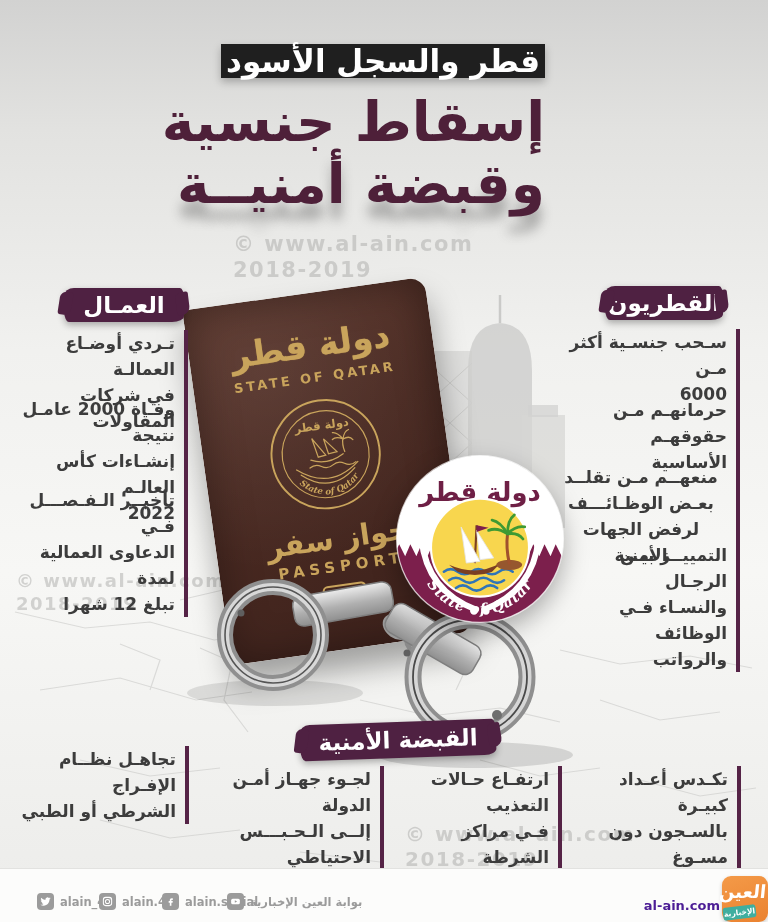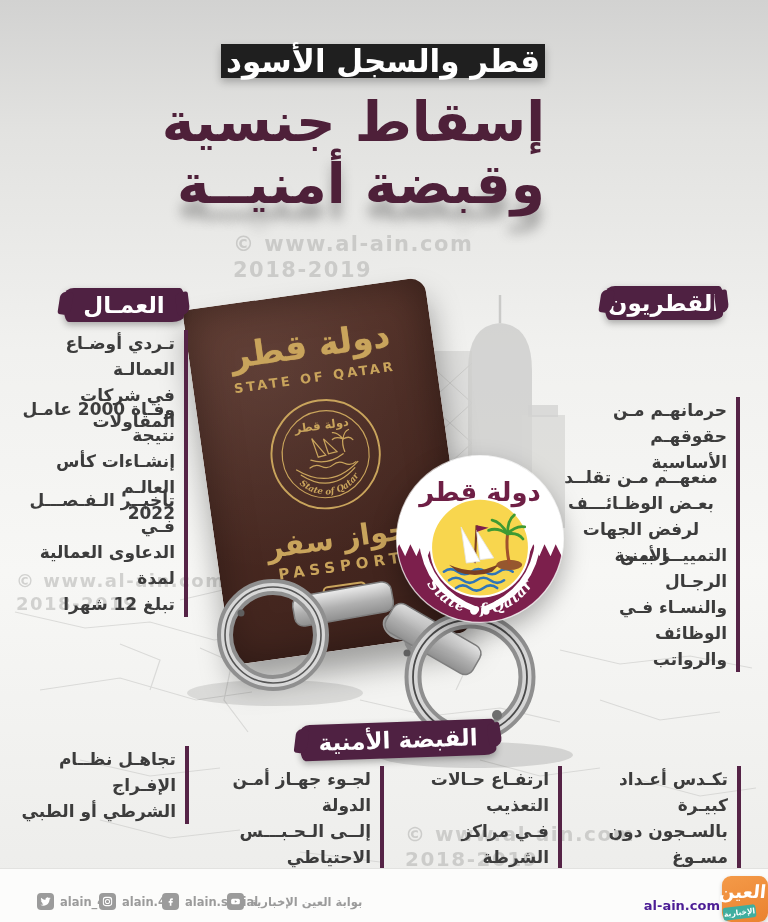--- a/index.html
+++ b/index.html
@@ -261,20 +261,22 @@
   <div class="note" style="right:580px;top:330px;width:175px;">تـردي أوضـاع العمالـة
 في شركات المقاولات</div>
   <div class="note" style="right:580px;top:396px;width:175px;">وفـاة 2000 عامـل نتيجة
 إنشـاءات كأس العالـم
 2022</div>
   <div class="note" style="right:580px;top:487px;width:175px;padding-left:17px;">تأخيــر الـفـصـــل فـي
 الدعاوى العمالية لمدة
 تبلغ 12 شهرا</div>
 
   <div class="brush" id="hdr-qataris">القطريون</div>
+  <div class="note" style="right:28px;top:329px;width:172px;">سـحب جنسـية أكثر مـن
+6000</div>
   <div class="note" style="right:28px;top:397px;width:172px;">حرمانهـم مـن حقوقهـم
 الأساسية</div>
   <div class="note" style="right:28px;top:464px;width:172px;text-align:center;">منعهــم مـن تقلــد
 بعـض الوظـائـــف
 لرفض الجهات الأمنية</div>
   <div class="note" style="right:28px;top:542px;width:172px;">التمييــز بيـن الرجـال
 والنسـاء فـي الوظائف
 والرواتب</div>
 
   <div class="brush" id="hdr-security">القبضة الأمنية</div>

